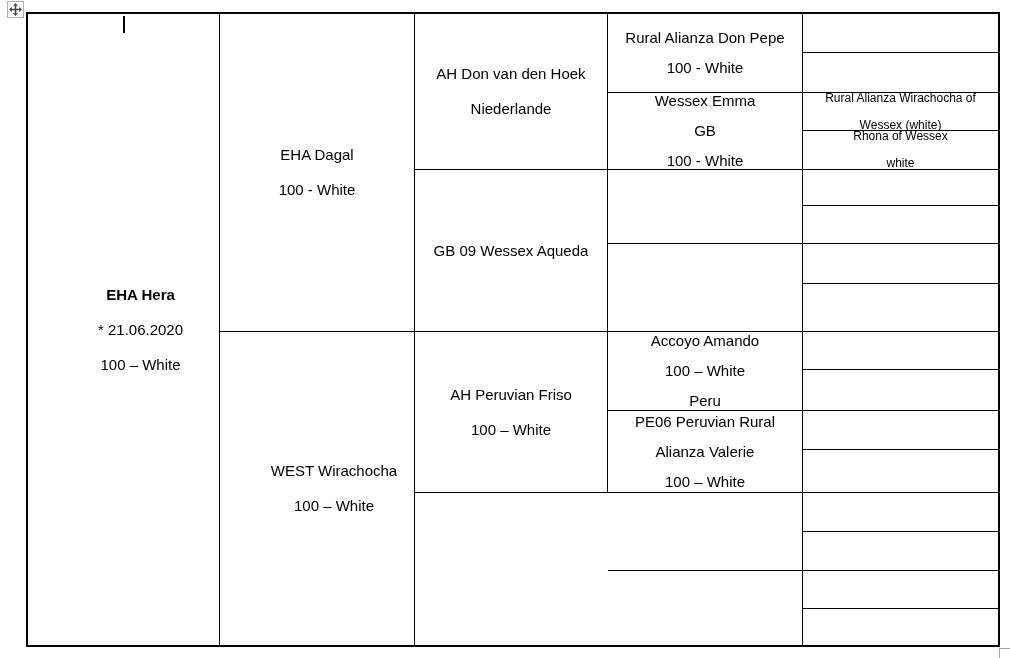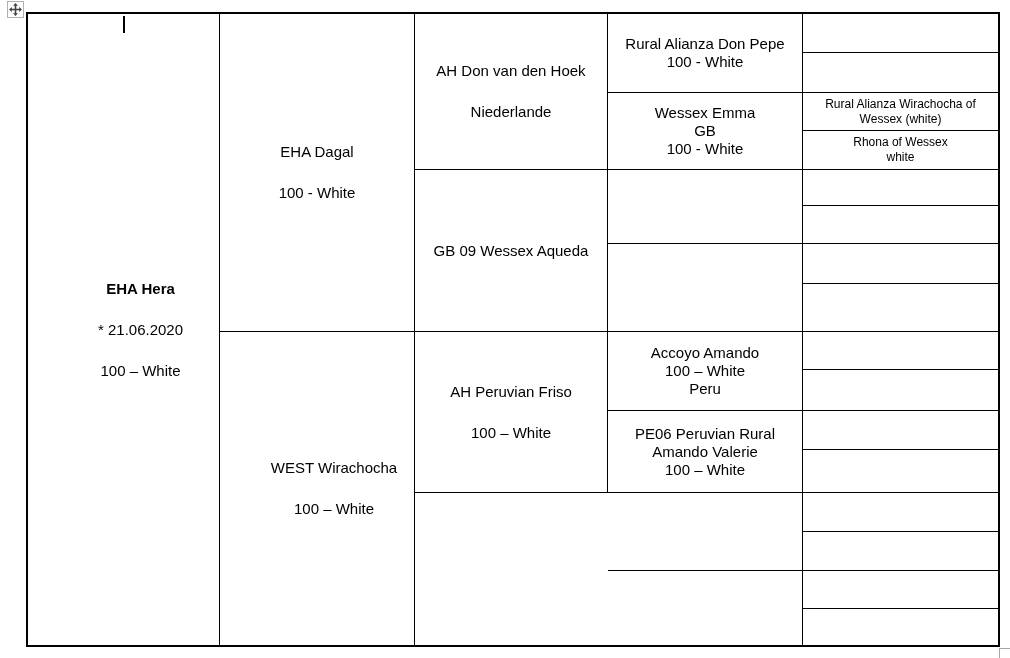--- a/index.html
+++ b/index.html
@@ -53,22 +53,22 @@
     display: flex; flex-direction: column;
     justify-content: center; align-items: center;
     text-align: center;
     overflow: hidden;
     box-sizing: border-box;
     padding: 1px 4px;
   }
   .cell.no-right { border-right: none; }
   .cell.no-bottom { border-bottom: none; margin-left: 34px; }
 
-  .spaced { gap: 23px; }
-  .dense  { gap: 0; }
+  .spaced { gap: 17px; }
+  .dense  { gap: 12px; }
 
   .tl { font-size: 15px; line-height: 18px; white-space: nowrap; }
   .small .tl { font-size: 12px; line-height: 15px; white-space: normal; }
   .bold { font-weight: bold; }
 </style>
 </head>
 <body>
 
 <div class="page">
 
@@ -120,21 +120,21 @@
     </div>
     <div class="cell dense" style="grid-area:5/4/7/5"></div>
     <div class="cell dense" style="grid-area:7/4/9/5"></div>
     <div class="cell dense" style="grid-area:9/4/11/5">
       <div class="tl">Accoyo Amando</div>
       <div class="tl">100 – White</div>
       <div class="tl">Peru</div>
     </div>
     <div class="cell dense" style="grid-area:11/4/13/5">
       <div class="tl">PE06 Peruvian Rural</div>
-      <div class="tl">Amando Valerie</div>
+      <div class="tl">Alianza Valerie</div>
       <div class="tl">100 – White</div>
     </div>
     <div class="cell dense" style="grid-area:13/4/15/5"></div>
     <div class="cell dense no-bottom" style="grid-area:15/4/17/5"></div>
 
     <div class="cell dense small no-right" style="grid-area:1/5/2/6"></div>
     <div class="cell dense small no-right" style="grid-area:2/5/3/6"></div>
     <div class="cell dense small no-right" style="grid-area:4/5/5/6">
       <div class="tl">Rhona of Wessex</div>
       <div class="tl">white</div>

